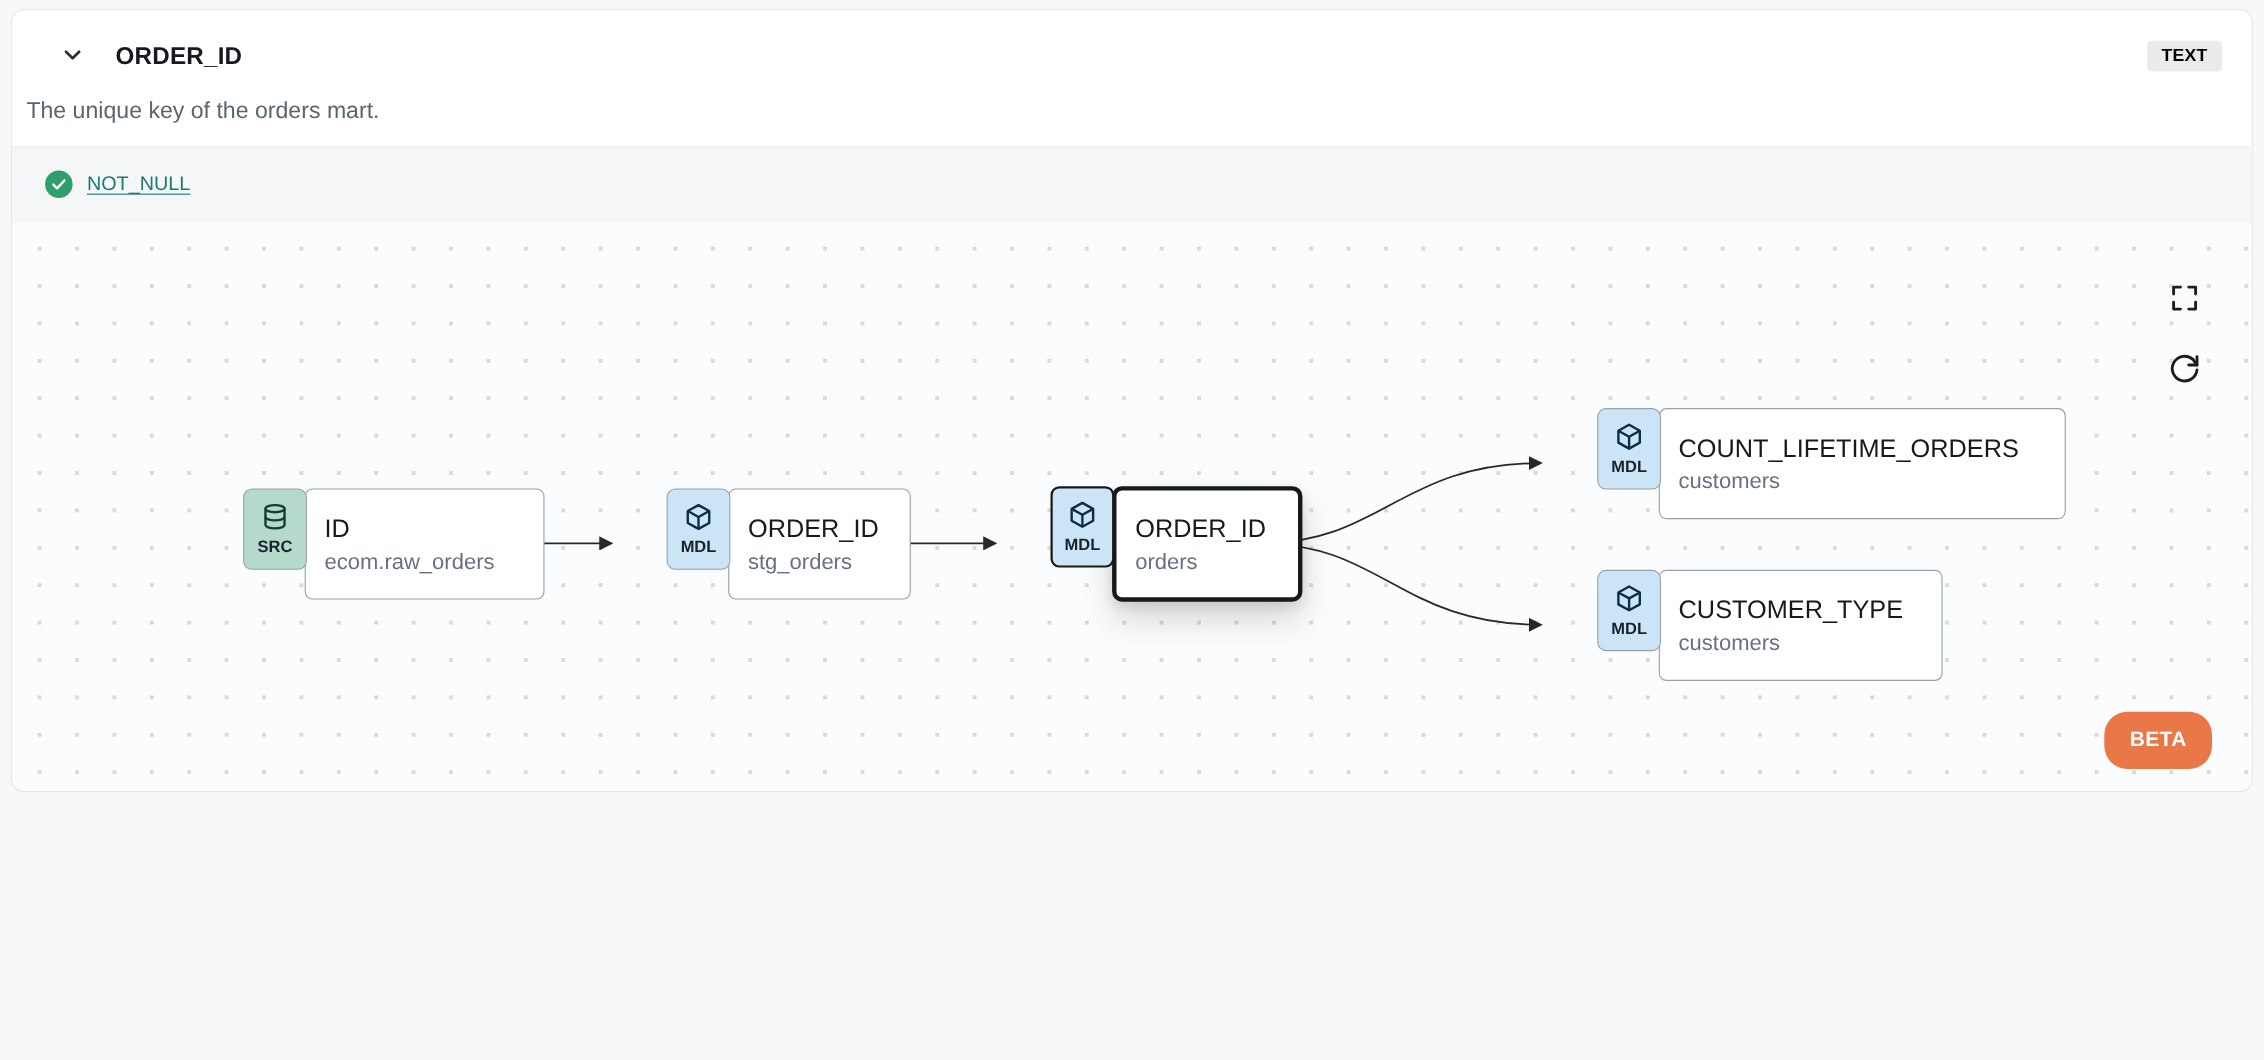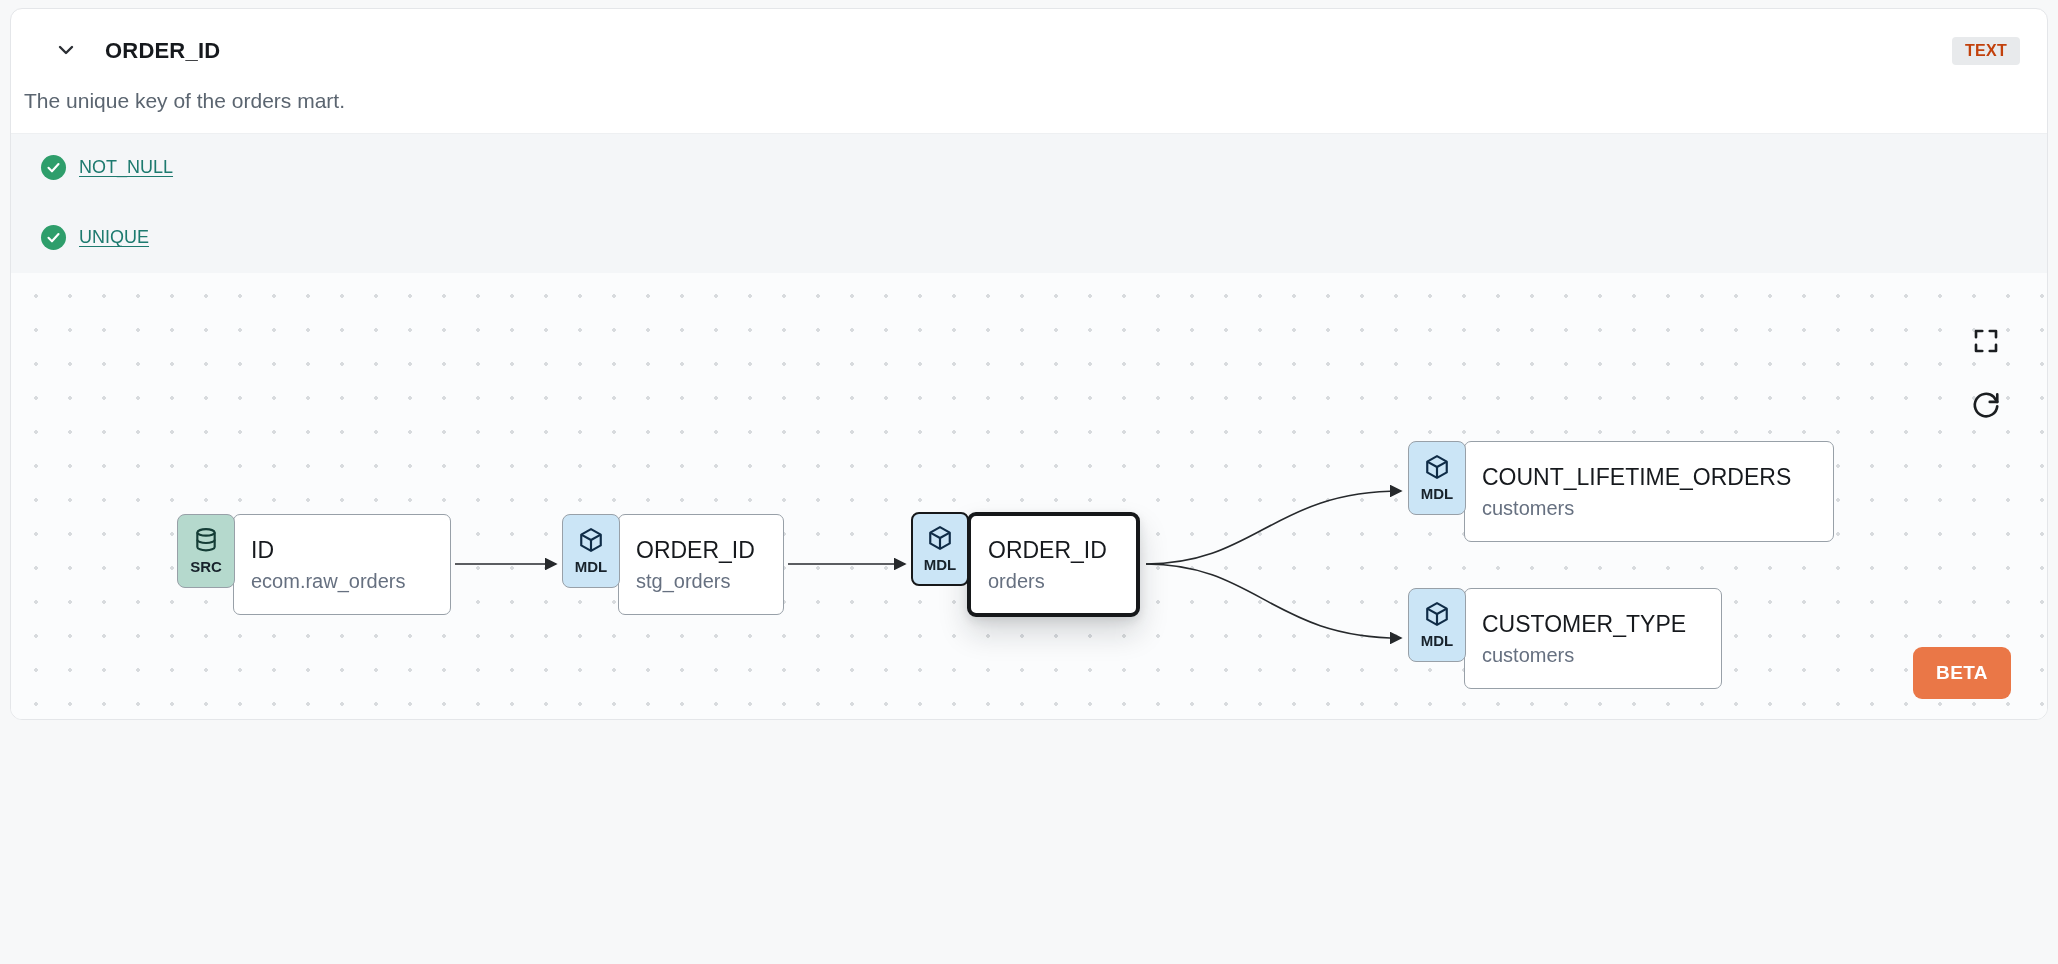--- a/index.html
+++ b/index.html
@@ -9,39 +9,39 @@
     position:absolute; left:10px; top:8px; width:2038px; height:712px;
     background:#ffffff; border:1px solid #e4e6e9; border-radius:12px;
     overflow:hidden; display:flex; flex-direction:column;
   }
 
   
   .header { display:flex; align-items:center; padding:28px 27px 0 42px; }
   .chevron-btn { width:26px; height:26px; border:none; background:transparent; cursor:pointer; display:flex; align-items:center; justify-content:center; }
   .page-title { margin-left:26px; font-size:22px; font-weight:700; color:#16191d; letter-spacing:.2px; }
   .header-spacer { flex:1; }
-  .type-chip { background:#e8eaec; color:#c2410c; font-size:16px; font-weight:600; padding:5px 13px; border-radius:4px; letter-spacing:.3px; }
+  .type-chip { background:#e8eaec; color:#000000; font-size:16px; font-weight:600; padding:5px 13px; border-radius:4px; letter-spacing:.3px; }
 
   .description { margin:24px 0 0 13px; font-size:21px; color:#5b6570; }
 
   
   .tests { margin-top:20px; background:#f4f6f8; padding:21px 0 23px 30px; display:flex; flex-direction:column; gap:45px; border-top:1px solid #eef0f2; }
   .test-row { display:flex; align-items:center; gap:13px; }
   .check-circle { width:25px; height:25px; border-radius:50%; background:#2e9e6b; display:flex; align-items:center; justify-content:center; flex:none; }
   .test-link { font-size:18px; font-weight:500; color:#1d7a6f; text-decoration:underline; text-underline-offset:3px; cursor:pointer; }
 
   
   .canvas {
     position:relative; flex:1; background:#fbfcfd;
     background-image:radial-gradient(#d8dbde 2px, transparent 2px);
     background-size:34px 34px; background-position:8px 6px;
   }
   .edges { position:absolute; left:0; top:0; z-index:1; pointer-events:none; }
 
-  .node { position:absolute; display:flex; align-items:flex-start; z-index:2; cursor:pointer; }
+  .node { position:absolute; display:flex; align-items:flex-start; z-index:2; cursor:pointer;margin-left:44px; }
   .type-badge {
     width:58px; height:74px; border:1.5px solid #98a0a8; border-radius:8px;
     display:flex; flex-direction:column; align-items:center; justify-content:center;
     gap:1px; z-index:3; flex:none;
   }
   .type-badge.src { background:#b5d9cd; }
   .type-badge.mdl { background:#cbe5f6; }
   .type-label { font-size:15px; font-weight:600; color:#17222b; }
   .node-card {
     margin-left:-2px; height:101px; background:#ffffff; border:1.5px solid #98a0a8;
@@ -57,21 +57,21 @@
   }
   .node.selected .type-badge { border:2.5px solid #16181a; }
 
   
   .canvas-controls { position:absolute; right:44px; top:52px; display:flex; flex-direction:column; gap:30px; z-index:4; }
   .ctrl-btn { width:34px; height:34px; border:none; background:transparent; cursor:pointer; display:flex; align-items:center; justify-content:center; }
 
   .beta-badge {
     position:absolute; right:36px; bottom:20px; z-index:4;
     background:#ea7747; color:#ffffff; font-size:19px; font-weight:700;
-    letter-spacing:.4px; padding:15px 23px; border-radius:9px;
+    letter-spacing:.4px; padding:15px 23px; border-radius:21px;
   }
 </style>
 </head>
 <body>
 
 <div class="panel">
 
   <div class="header">
     <button class="chevron-btn">
       <span>
@@ -89,28 +89,20 @@
 
   <div class="tests">
     <div class="test-row">
       <span class="check-circle">
         <svg width="15" height="15" viewBox="0 0 24 24" fill="none" stroke="#ffffff" stroke-width="3.4" stroke-linecap="round" stroke-linejoin="round">
             <path d="M4 12.5l5.5 5.5L20 6.5"></path>
           </svg>
       </span>
       <a class="test-link">NOT_NULL</a>
     </div>
-    <div class="test-row">
-      <span class="check-circle">
-        <svg width="15" height="15" viewBox="0 0 24 24" fill="none" stroke="#ffffff" stroke-width="3.4" stroke-linecap="round" stroke-linejoin="round">
-            <path d="M4 12.5l5.5 5.5L20 6.5"></path>
-          </svg>
-      </span>
-      <a class="test-link">UNIQUE</a>
-    </div>
   </div>
 
   <div class="canvas">
 
     <svg class="edges" width="2036" height="700">
       <defs>
         <marker id="arrowhead" markerWidth="8" markerHeight="8" refX="7" refY="4" orient="auto">
           <path d="M0,0 L8,4 L0,8 z" fill="#26292c"></path>
         </marker>
       </defs>

